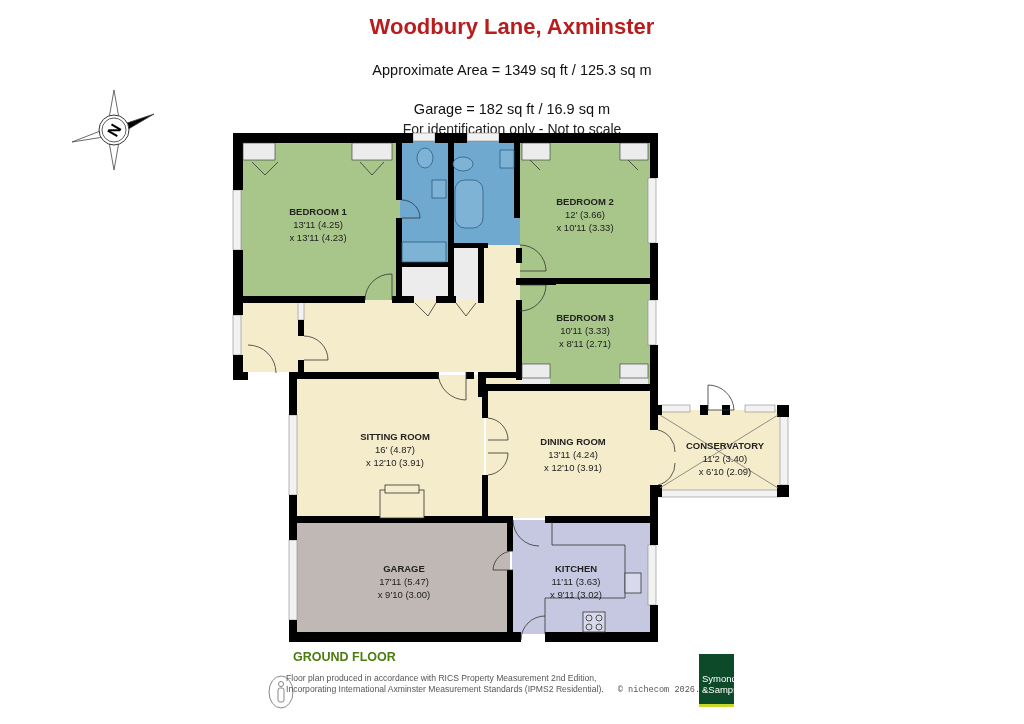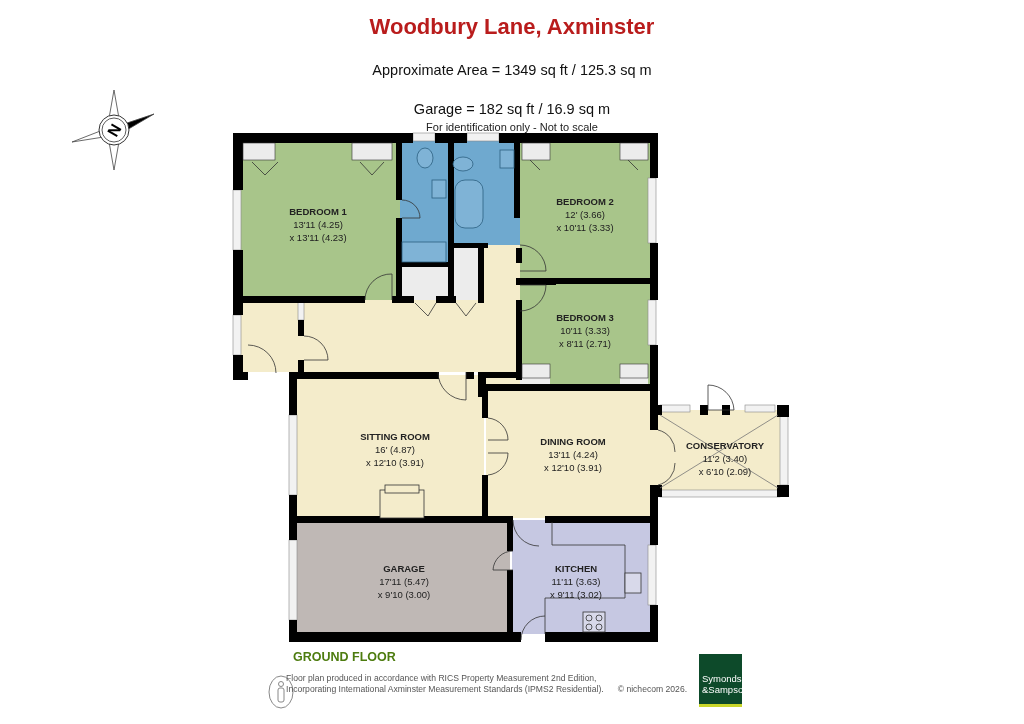--- a/index.html
+++ b/index.html
@@ -1,30 +1,30 @@
 <!DOCTYPE html>
 <html><head>
 <meta charset="utf-8">
 <style>
   html, body { margin: 0; padding: 0; background: #ffffff; }
   body { width: 1024px; height: 724px; position: relative; overflow: hidden; font-family: "Liberation Sans", sans-serif; color: #111; }
   .header { position: absolute; left: 0; top: 14px; width: 1024px; text-align: center; }
   .title { font-size: 22px; font-weight: bold; color: #b91c1c; line-height: 26px; }
   .area-line { font-size: 14.5px; line-height: 18px; color: #111; margin-top: 21px; }
-  .disclaimer { font-size: 11px; margin-top: 3px; color: #222; }
+  .disclaimer { font-size: 14px; margin-top: 3px; color: #222; }
   .compass { position: absolute; left: 68px; top: 84px; width: 92px; height: 92px; }
   .plan { position: absolute; left: 0; top: 0; width: 1024px; height: 724px; }
   .room-label { font-family: "Liberation Sans", sans-serif; font-weight: bold; font-size: 9.5px; fill: #222; text-anchor: middle; }
   .room-dim { font-family: "Liberation Sans", sans-serif; font-size: 9.5px; fill: #222; text-anchor: middle; }
   .floor-label { position: absolute; left: 293px; top: 650px; font-size: 12.5px; font-weight: bold; color: #4d7c0f; }
   .footer-icon { position: absolute; left: 268px; top: 675px; width: 26px; height: 34px; }
   .footer-text { position: absolute; left: 286px; top: 673px; font-size: 8.6px; line-height: 11px; color: #555; }
   .footer-text .row { white-space: nowrap; }
-  .copyright { margin-left: 14px; }
-  .logo { position: absolute; left: 699px; top: 654px; width: 43px; height: 53px; background: #0d4a2a; border-bottom: 3px solid #c9d62a; box-sizing: border-box; color: #fff; font-size: 9.5px; line-height: 10.5px; padding: 20px 0 0 3px; }
+  .copyright { margin-left: 14px; font-family: Liberation Mono, monospace; }
+  .logo { position: absolute; left: 699px; top: 654px; width: 35px; height: 53px; background: #0d4a2a; border-bottom: 3px solid #c9d62a; box-sizing: border-box; color: #fff; font-size: 9.5px; line-height: 10.5px; padding: 20px 0 0 3px; }
 </style>
 </head>
 <body>
 
 <div class="header">
   <div class="title">Woodbury Lane, Axminster</div>
   <div class="area-line">Approximate Area = 1349 sq ft / 125.3 sq m</div>
   <div class="area-line">Garage = 182 sq ft / 16.9 sq m</div>
   <div class="disclaimer">For identification only - Not to scale</div>
 </div>

